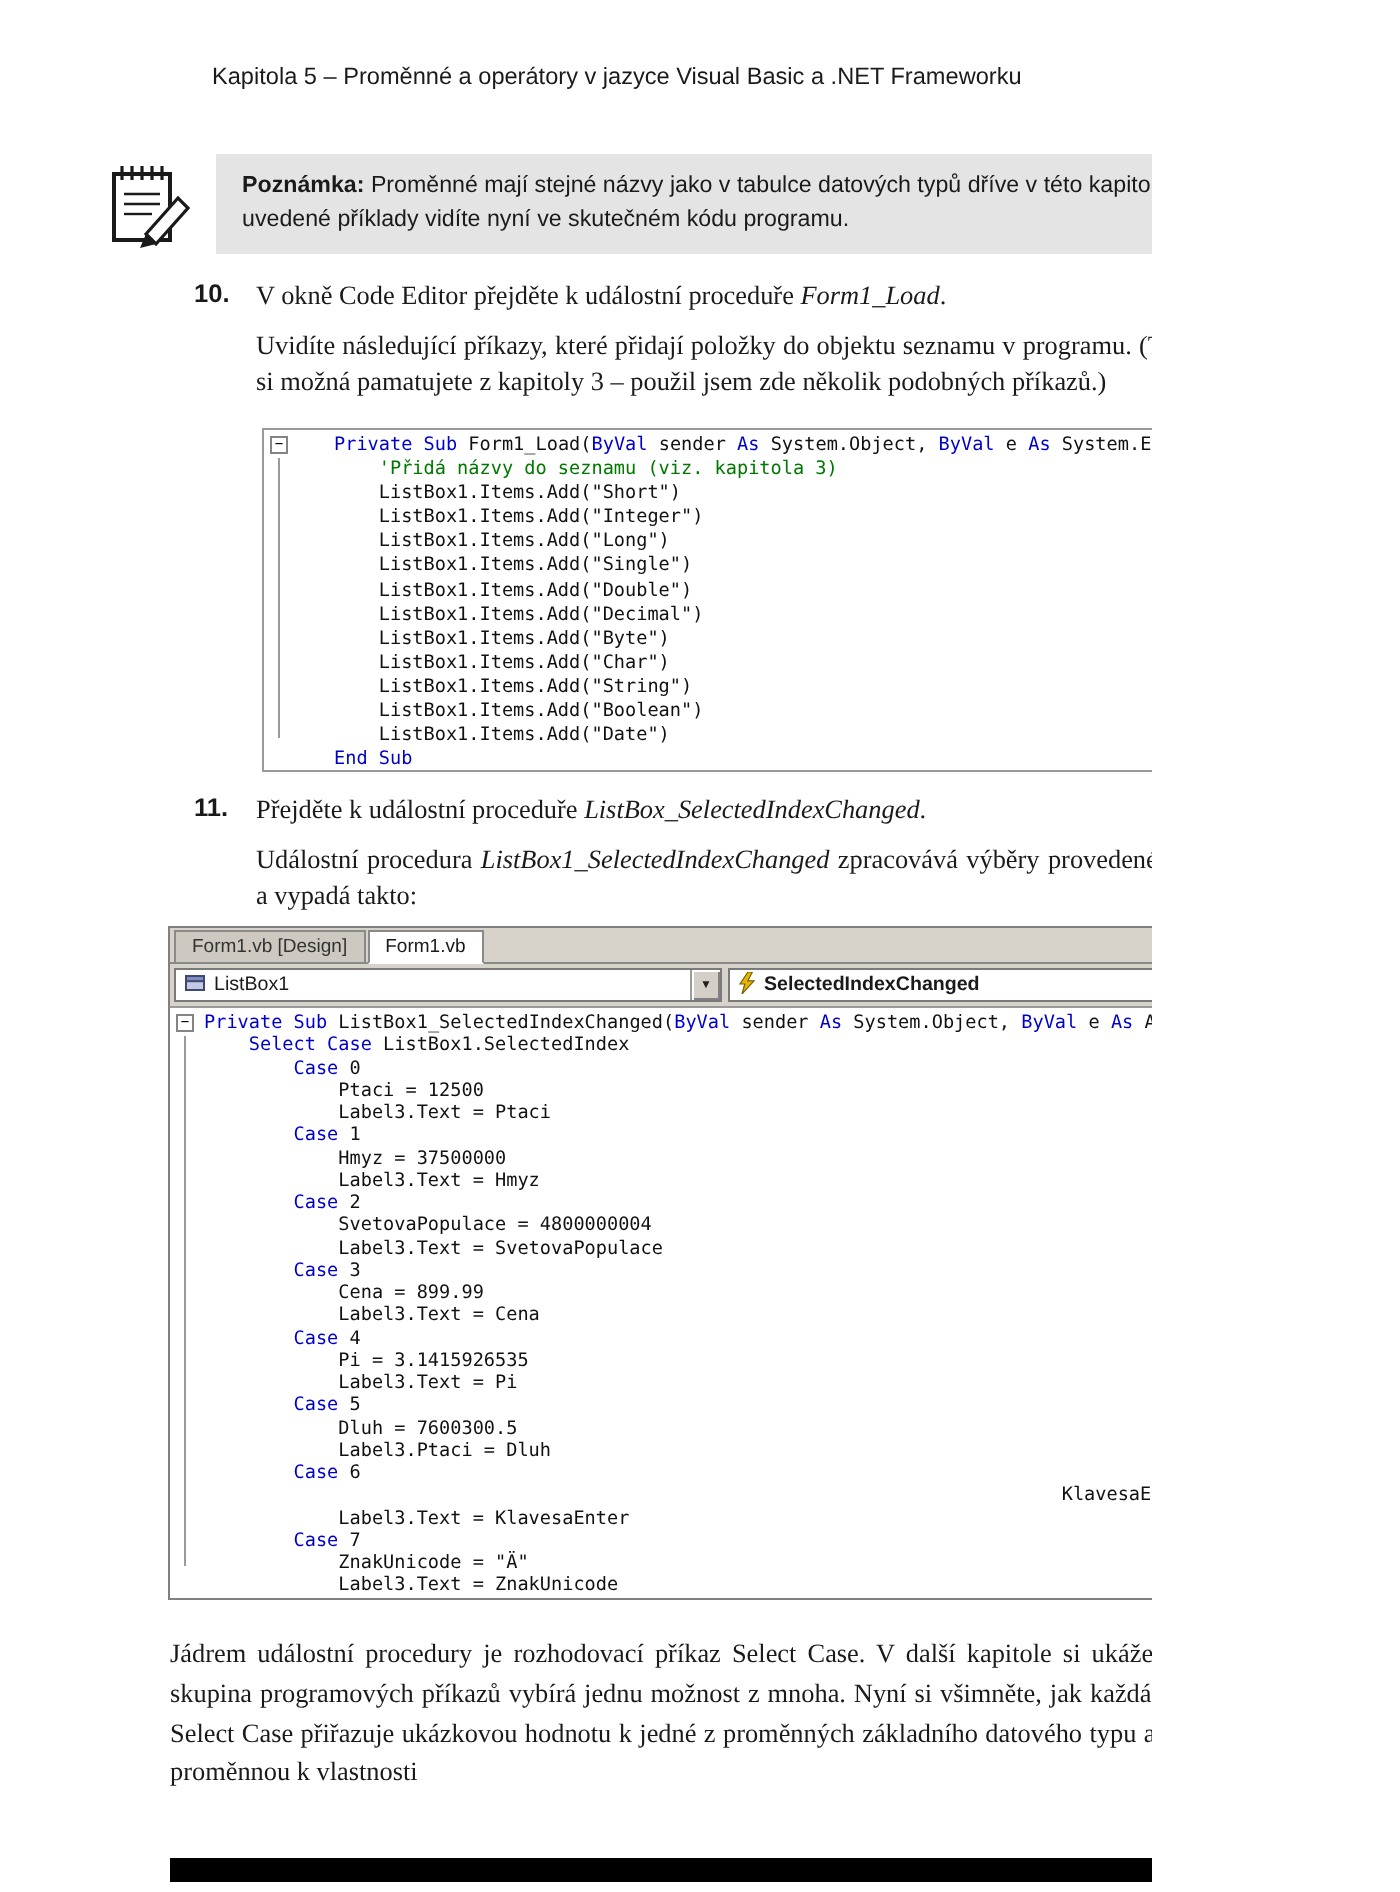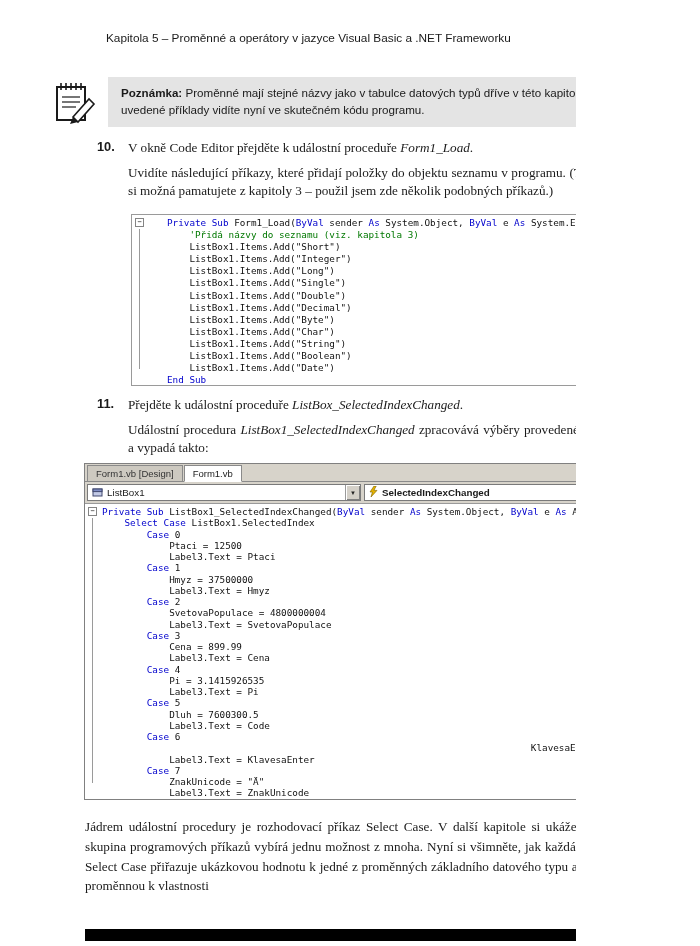--- a/index.html
+++ b/index.html
@@ -225,21 +225,21 @@
           <div class="code-line" style="padding-left: 12ch;"><span class="tok-pl">SvetovaPopulace = 4800000004</span></div>
           <div class="code-line" style="padding-left: 12ch;"><span class="tok-pl">Label3.Text = SvetovaPopulace</span></div>
           <div class="code-line" style="padding-left: 8ch;"><span class="tok-kw">Case </span><span class="tok-pl">3</span></div>
           <div class="code-line" style="padding-left: 12ch;"><span class="tok-pl">Cena = 899.99</span></div>
           <div class="code-line" style="padding-left: 12ch;"><span class="tok-pl">Label3.Text = Cena</span></div>
           <div class="code-line" style="padding-left: 8ch;"><span class="tok-kw">Case </span><span class="tok-pl">4</span></div>
           <div class="code-line" style="padding-left: 12ch;"><span class="tok-pl">Pi = 3.1415926535</span></div>
           <div class="code-line" style="padding-left: 12ch;"><span class="tok-pl">Label3.Text = Pi</span></div>
           <div class="code-line" style="padding-left: 8ch;"><span class="tok-kw">Case </span><span class="tok-pl">5</span></div>
           <div class="code-line" style="padding-left: 12ch;"><span class="tok-pl">Dluh = 7600300.5</span></div>
-          <div class="code-line" style="padding-left: 12ch;"><span class="tok-pl">Label3.Text = Code</span></div>
+          <div class="code-line" style="padding-left: 12ch;"><span class="tok-pl">Label3.Ptaci = Dluh</span></div>
           <div class="code-line" style="padding-left: 8ch;"><span class="tok-kw">Case </span><span class="tok-pl">6</span></div>
           <div class="code-line" style="padding-left: 12ch; text-align: right;"><span class="tok-pl">KlavesaEnter = 13</span></div>
           <div class="code-line" style="padding-left: 12ch;"><span class="tok-pl">Label3.Text = KlavesaEnter</span></div>
           <div class="code-line" style="padding-left: 8ch;"><span class="tok-kw">Case </span><span class="tok-pl">7</span></div>
           <div class="code-line" style="padding-left: 12ch;"><span class="tok-pl">ZnakUnicode = "Ä"</span></div>
           <div class="code-line" style="padding-left: 12ch;"><span class="tok-pl">Label3.Text = ZnakUnicode</span></div>
         </div>
       <div class="ed-sb">
         <span class="sb-btn">▲</span>
         <span class="sb-thumb"></span>

